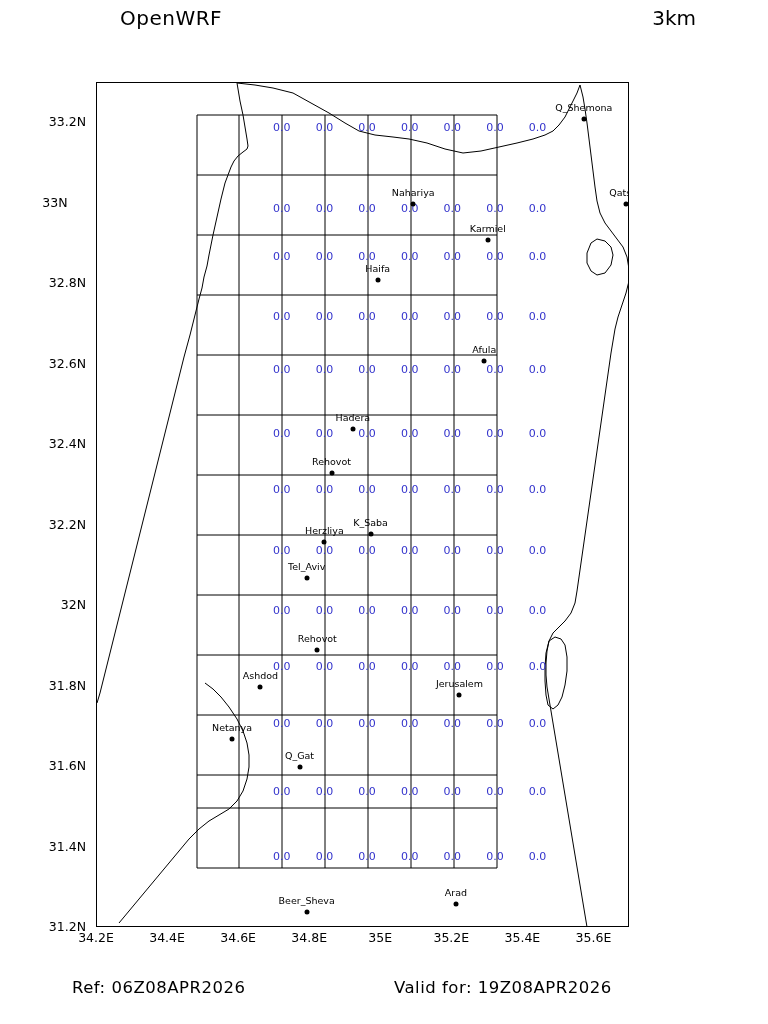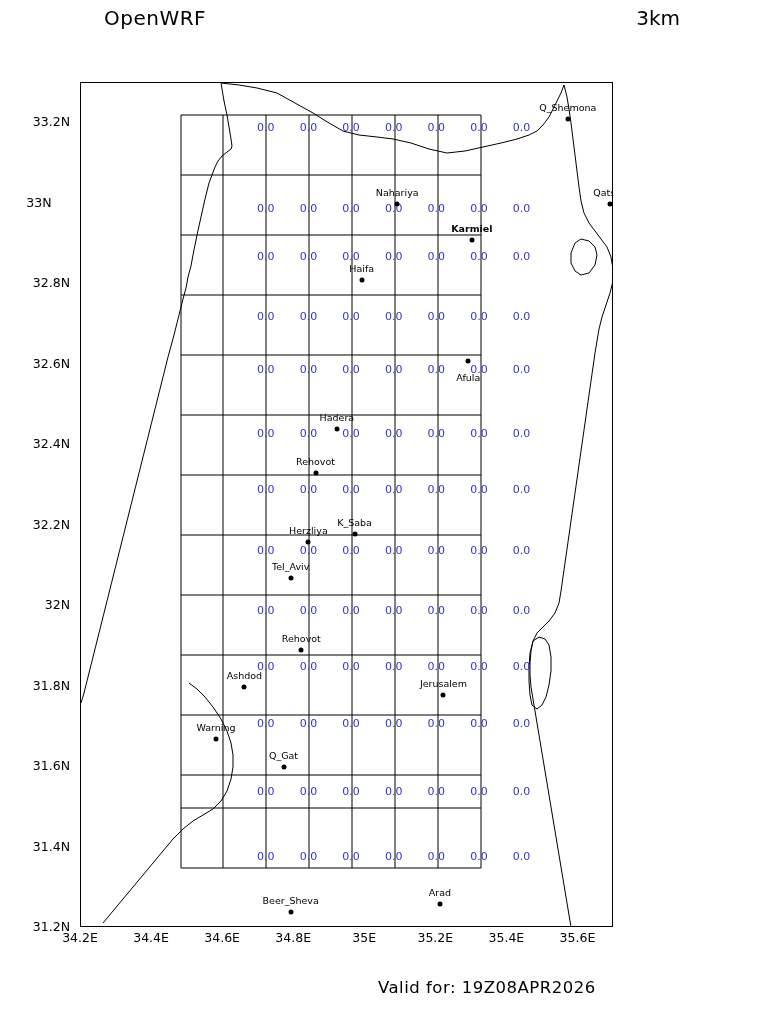--- a/index.html
+++ b/index.html
@@ -10,21 +10,21 @@
   body {
     width: 768px;
     height: 1024px;
     position: relative;
     font-family: "DejaVu Sans", sans-serif;
     color: #000000;
     overflow: hidden;
   }
   #page {
     position: absolute;
-    left: 0; top: 0;
+    left: 16px; top: 0;
     width: 684px;
     height: 1024px;
     padding-left: 20px;
   }
   
   .hdr-left {
     position: absolute;
     left: 104px;
     top: 6px;
     font-size: 20px;
@@ -299,43 +299,43 @@
         <div class="cellval" style="color: rgb(51, 51, 204); left: 440.613px; top: 772.571px;">0.0</div>
       </div>
     <div id="city-layer">
         <div class="city-dot" style="left: 486.807px; top: 36.2143px;"></div>
         <div class="city-name" style="left: 486.807px; top: 30.2143px;">Q_Shemona</div>
         <div class="city-dot" style="left: 529.447px; top: 120.714px;"></div>
         <div class="city-name" style="left: 529.447px; top: 114.714px;">Qatsrin</div>
         <div class="city-dot" style="left: 316.247px; top: 120.714px;"></div>
         <div class="city-name" style="left: 316.247px; top: 114.714px;">Nahariya</div>
         <div class="city-dot" style="left: 390.867px; top: 156.929px;"></div>
-        <div class="city-name" style="left: 390.867px; top: 150.929px; font-weight: bold;">Karmiel</div>
+        <div class="city-name" style="left: 390.867px; top: 150.929px;">Karmiel</div>
         <div class="city-dot" style="left: 280.713px; top: 197.167px;"></div>
         <div class="city-name" style="left: 280.713px; top: 191.167px;">Haifa</div>
         <div class="city-dot" style="left: 387.313px; top: 277.643px;"></div>
-        <div class="city-name" style="left: 387.313px; top: 271.643px; margin-top: 28px;">Afula</div>
+        <div class="city-name" style="left: 387.313px; top: 271.643px;">Afula</div>
         <div class="city-dot" style="left: 255.84px; top: 346.048px;"></div>
         <div class="city-name" style="left: 255.84px; top: 340.048px;">Hadera</div>
         <div class="city-dot" style="left: 234.52px; top: 390.31px;"></div>
         <div class="city-name" style="left: 234.52px; top: 384.31px;">Rehovot</div>
         <div class="city-dot" style="left: 273.607px; top: 450.667px;"></div>
         <div class="city-name" style="left: 273.607px; top: 444.667px;">K_Saba</div>
         <div class="city-dot" style="left: 227.413px; top: 458.714px;"></div>
         <div class="city-name" style="left: 227.413px; top: 452.714px;">Herzliya</div>
         <div class="city-dot" style="left: 209.647px; top: 494.929px;"></div>
         <div class="city-name" style="left: 209.647px; top: 488.929px;">Tel_Aviv</div>
         <div class="city-dot" style="left: 220.307px; top: 567.357px;"></div>
         <div class="city-name" style="left: 220.307px; top: 561.357px;">Rehovot</div>
         <div class="city-dot" style="left: 163.453px; top: 603.571px;"></div>
         <div class="city-name" style="left: 163.453px; top: 597.571px;">Ashdod</div>
         <div class="city-dot" style="left: 362.44px; top: 611.619px;"></div>
         <div class="city-name" style="left: 362.44px; top: 605.619px;">Jerusalem</div>
         <div class="city-dot" style="left: 135.027px; top: 655.881px;"></div>
-        <div class="city-name" style="left: 135.027px; top: 649.881px;">Warning</div>
+        <div class="city-name" style="left: 135.027px; top: 649.881px;">Netanya</div>
         <div class="city-dot" style="left: 202.54px; top: 684.048px;"></div>
         <div class="city-name" style="left: 202.54px; top: 678.048px;">Q_Gat</div>
         <div class="city-dot" style="left: 358.887px; top: 820.857px;"></div>
         <div class="city-name" style="left: 358.887px; top: 814.857px;">Arad</div>
         <div class="city-dot" style="left: 209.647px; top: 828.905px;"></div>
         <div class="city-name" style="left: 209.647px; top: 822.905px;">Beer_Sheva</div>
       </div>
   </div>
 
   <div id="ylabels">
@@ -355,15 +355,16 @@
       <div class="xlab" style="left: 50px;">34.2E</div>
       <div class="xlab" style="left: 121.067px;">34.4E</div>
       <div class="xlab" style="left: 192.133px;">34.6E</div>
       <div class="xlab" style="left: 263.2px;">34.8E</div>
       <div class="xlab" style="left: 334.267px;">35E</div>
       <div class="xlab" style="left: 405.333px;">35.2E</div>
       <div class="xlab" style="left: 476.4px;">35.4E</div>
       <div class="xlab" style="left: 547.467px;">35.6E</div>
     </div>
 
+  <div class="foot-left">Ref: 06Z08APR2026</div>
   <div class="foot-right">Valid for: 19Z08APR2026</div>
 
 </div>
 
 </body></html>

